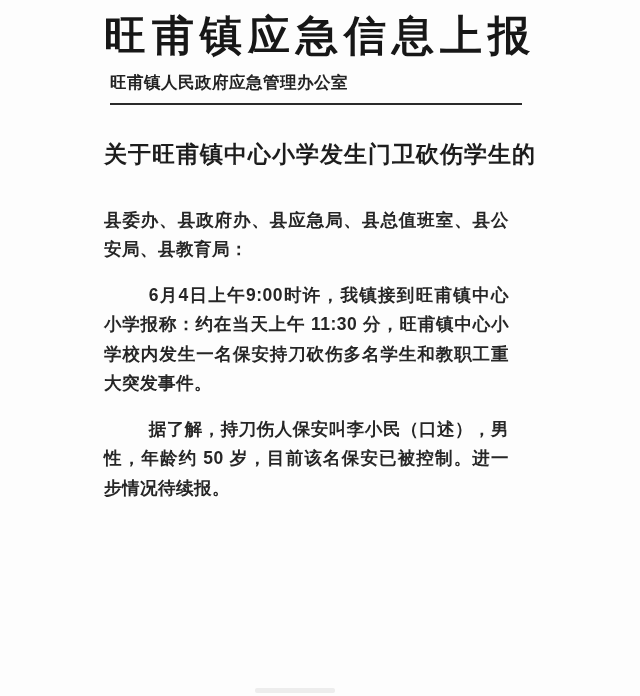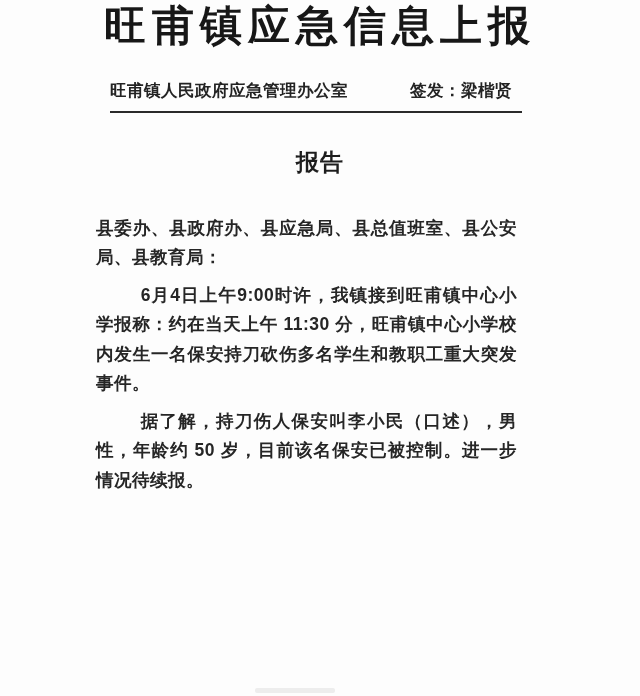--- a/index.html
+++ b/index.html
@@ -12,35 +12,36 @@
     width: 640px;
     height: 696px;
     margin: 0;
     background: #fdfdfd;
     color: #222;
     font-family: "Liberation Sans", sans-serif;
     overflow: hidden;
   }
   
   .masthead {
+    padding-top: 10px;
     text-align: center;
     font-family: "DejaVu Serif", "Liberation Serif", serif;
     font-weight: 700;
     font-size: 42px;
     line-height: 1.25;
     letter-spacing: 6px;
     color: #171717;
     white-space: nowrap;
   }
   
   .issue-row {
     display: flex;
     justify-content: space-between;
     align-items: baseline;
-    margin-top: 27px;
+    margin-top: 9px;
     padding: 0 128px 0 110px;
     font-size: 16.5px;
     font-weight: 700;
     letter-spacing: 0.5px;
     color: #232323;
     white-space: nowrap;
   }
   .rule {
     margin: 9px 0 0 110px;
     width: 412px;
@@ -62,21 +63,21 @@
   .body {
     margin: 34px 0 0 88px;
     width: 437px;
     font-size: 17.5px;
     line-height: 29.5px;
     font-weight: 600;
     letter-spacing: 0.5px;
     text-align: justify;
     color: #262626;
   }
-  .body p { margin: 8px; }
+  .body p { margin: 16px; }
   .body p.indent { text-indent: 2.55em; }
   
   .scan-artifact {
     position: absolute;
     left: 255px;
     top: 688px;
     width: 80px;
     height: 5px;
     background: #ededed;
     border-radius: 2px;
@@ -84,27 +85,26 @@
 </style>
 </head>
 <body>
 
 <div class="page">
 
   <div class="masthead">旺甫镇应急信息上报</div>
 
   <div class="issue-row">
     <span>旺甫镇人民政府应急管理办公室</span>
-    <span>签发：梁楷贤</span>
   </div>
 
   <div class="rule"></div>
 
   <div class="report-title">
-    <div>报告</div>
+    <div>关于旺甫镇中心小学发生门卫砍伤学生的</div>
   </div>
 
   <div class="body">
     <p>县委办、县政府办、县应急局、县总值班室、县公安局、县教育局：</p>
     <p class="indent">6月4日上午9:00时许，我镇接到旺甫镇中心小学报称：约在当天上午 11:30 分，旺甫镇中心小学校内发生一名保安持刀砍伤多名学生和教职工重大突发事件。</p>
     <p class="indent">据了解，持刀伤人保安叫李小民（口述），男性，年龄约 50 岁，目前该名保安已被控制。进一步情况待续报。</p>
   </div>
 
   <div class="scan-artifact"></div>
 

